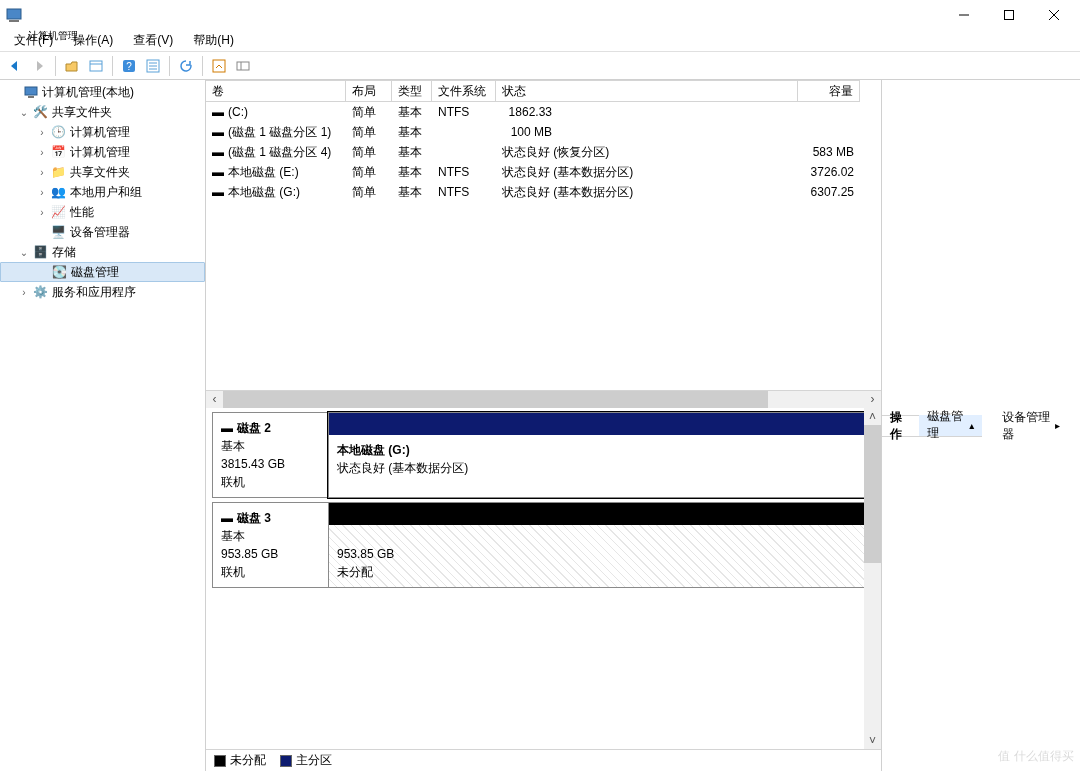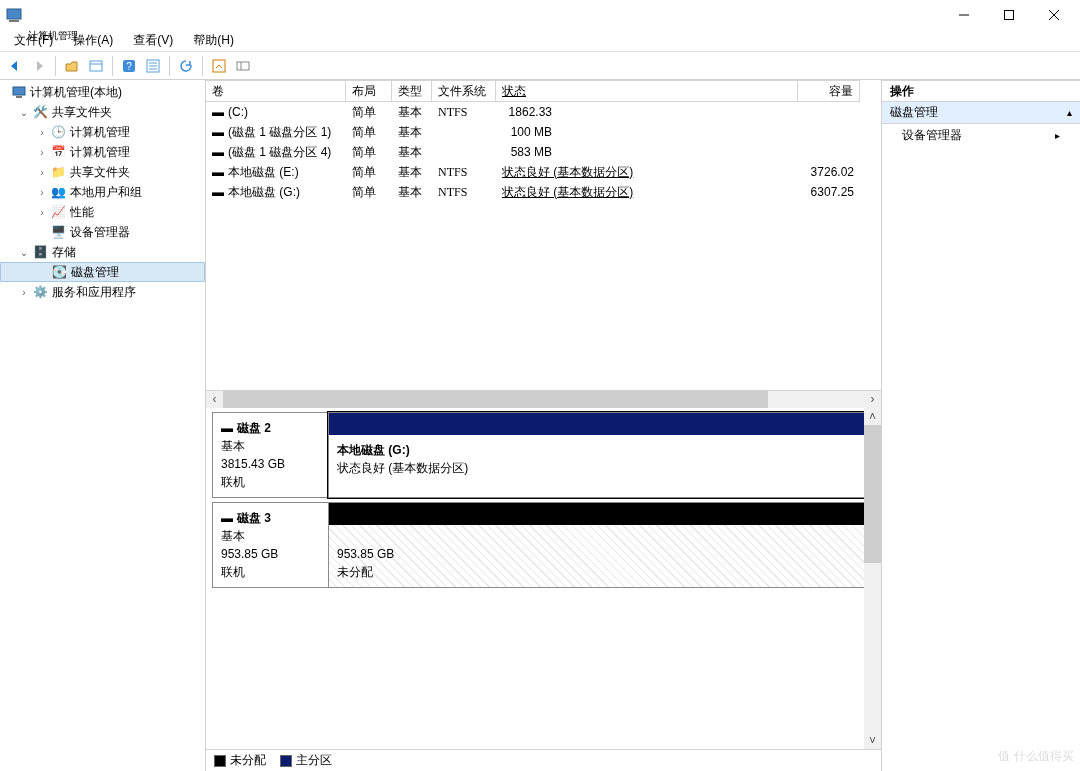--- a/index.html
+++ b/index.html
@@ -64,21 +64,21 @@
     padding-top: 2px;
     background: #fff;
   }
   .tree-node {
     display: flex;
     align-items: center;
     height: 20px;
     padding-left: 4px;
     white-space: nowrap;
   }
-  .tree-node.lv1 { padding-left: 8px; }
+  .tree-node.lv1 { padding-left: 20px; }
   .tree-node.lv2 { padding-left: 18px; }
   .tree-node.lv3 { padding-left: 36px; }
   .tree-node .expand {
     width: 12px; display: inline-block; text-align: center;
     color: #666; font-size: 10px;
   }
   .tree-node .ticon { width: 16px; height: 16px; margin: 0 3px; display: inline-flex; align-items:center; justify-content:center; }
   .tree-node.selected { background: #d9e8f7; border: 1px solid #a6c8e6; border-radius: 1px; }
 
   .center-pane {
@@ -120,22 +120,22 @@
     border-top: 1px solid #d4d4d4;
     font-weight: normal;
   }
   .vol-body .row {
     display: flex;
     height: 20px;
   }
   .c-vol   { width: 140px; }
   .c-lay   { width: 46px; }
   .c-type  { width: 40px; }
-  .c-fs    { width: 64px; font-family: Liberation Serif, serif; }
-  .c-stat  { width: 302px; text-decoration: underline; }
+  .c-fs    { width: 64px; }
+  .c-stat  { width: 302px; }
   .c-cap   { width: 62px; text-align: right; justify-content: flex-end; }
 
   .hscroll {
     height: 17px;
     display: flex;
     align-items: center;
     border-top: 1px solid #d4d4d4;
   }
   .hs-btn { width: 17px; height: 17px; background: #f0f0f0; display:flex; align-items:center; justify-content:center; color:#555; }
   .hs-track { flex:1; height:17px; background:#f0f0f0; position:relative; }
@@ -191,21 +191,22 @@
     padding: 0 8px;
     gap: 14px;
   }
   .legend .sw { width: 12px; height: 12px; display: inline-block; margin-right: 4px; vertical-align: middle; border:1px solid #666; }
   .legend .sw.black { background:#000; }
   .legend .sw.blue  { background:#0d1b6f; }
 
   .right-pane {
     width: 198px;
     display: flex;
-    flex-direction: column;
+    flex-direction: row;
+    align-items: center;
   }
   .rp-header {
     height: 22px;
     padding: 2px 8px;
     border-bottom: 1px solid #d4d4d4;
     border-top: 1px solid #d4d4d4;
     font-weight: bold;
     display:flex; align-items:center;
   }
   .rp-section {
@@ -427,20 +428,21 @@
               <div class="td c-lay">简单</div>
               <div class="td c-type">基本</div>
               <div class="td c-fs"></div>
               <div class="td c-cap">100 MB</div>
             </div>
             <div class="row">
               <div class="td c-vol"><span style="margin-right:4px">▬</span>(磁盘 1 磁盘分区 4)</div>
               <div class="td c-lay">简单</div>
               <div class="td c-type">基本</div>
               <div class="td c-fs"></div>
+              <div class="td c-stat">状态良好 (恢复分区)</div>
               <div class="td c-cap">583 MB</div>
             </div>
             <div class="row">
               <div class="td c-vol"><span style="margin-right:4px">▬</span>本地磁盘 (E:)</div>
               <div class="td c-lay">简单</div>
               <div class="td c-type">基本</div>
               <div class="td c-fs">NTFS</div>
               <div class="td c-stat">状态良好 (基本数据分区)</div>
               <div class="td c-cap">3726.02</div>
             </div>

